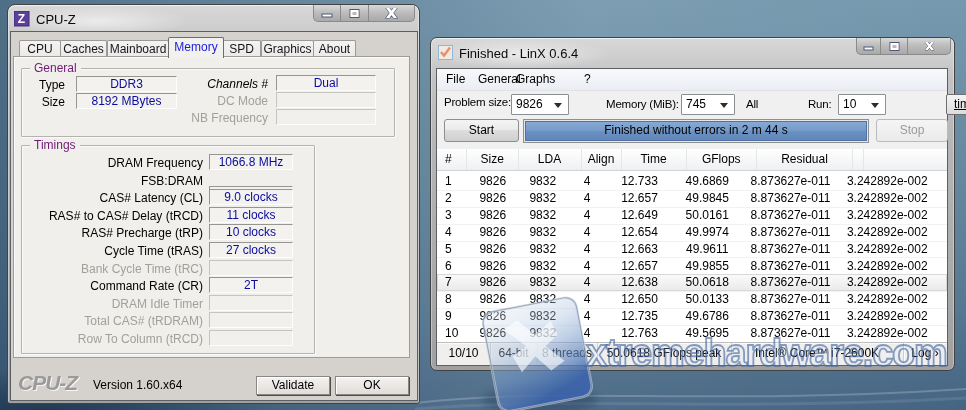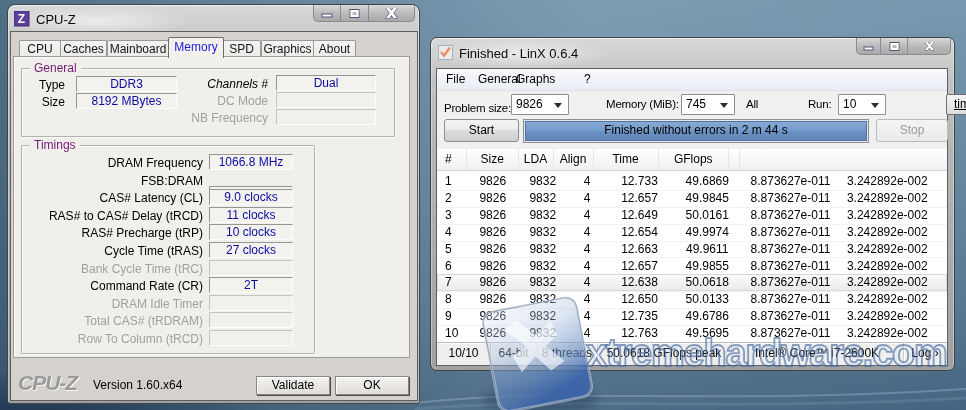--- a/index.html
+++ b/index.html
@@ -180,45 +180,46 @@
       </svg>
     </div>
 </div>
 <div class="client lx-bg" style="left:436px;top:68px;width:510px;height:296px;"></div>
 <div class="menubar" style="left:437px;top:69px;width:510px;height:21px;"></div>
 <div class="mi" style="left:446px;top:69px;">File</div>
 <div class="mi" style="left:478px;top:69px;">General</div>
 <div class="mi" style="left:516px;top:69px;text-align:center;">Graphs</div>
 <div class="mi" style="left:584px;top:69px;">?</div>
 
-<div class="ctl-lbl" style="left:444px;top:98px;text-align:center;">Problem size:</div>
+<div class="ctl-lbl" style="left:444px;top:92px;text-align:center;">Problem size:</div>
 <div class="combo" style="left:511px;top:94px;width:52px;">9826<i class="arr" style="right:6px;"></i></div>
 <div class="ctl-lbl" style="left:606px;top:94px;">Memory (MiB):</div>
 <div class="combo" style="left:681px;top:94px;width:48px;">745<i class="arr" style="right:6px;"></i></div>
 <div class="ctl-lbl" style="left:746px;top:94px;">All</div>
 <div class="ctl-lbl" style="left:808px;top:94px;">Run:</div>
 <div class="combo" style="left:838px;top:94px;width:42px;">10<i class="arr" style="right:6px;"></i></div>
 <div class="ddl" style="left:946px;top:94px;width:51px;text-decoration:underline;">times<i class="arr" style="right:5px;"></i></div>
 
 <div class="btn7" style="left:444px;top:119px;width:73px;">Start</div>
 <div class="pbar" style="left:523px;top:119px;width:344px;height:22px;">
     <div class="pfill"></div>
     <div class="ptxt">Finished without errors in 2 m 44 s</div>
   </div>
 <div class="btn7 disab" style="left:876px;top:119px;width:70px;">Stop</div>
 
 <div class="abs" style="left:437px;top:149px;width:510px;height:193px;background:#ffffff;"></div>
 <div id="lxtable">
     <div class="thead" style="left:437px;top:149px;width:510px;height:21px;">
       <div class="th tleft" style="width:30px;">#</div>
       <div class="th" style="width:51.5px;">Size</div>
-      <div class="th" style="width:35px;">LDA</div>
+      <div class="th" style="width:63px;">LDA</div>
       <div class="th" style="width:40px;">Align</div>
       <div class="th" style="width:65px;">Time</div>
       <div class="th" style="width:70.5px;">GFlops</div>
+      <div class="th" style="width:96px;">Residual</div>
       <div class="th" style="width:11px;"></div>
     </div>
     <div class="trow rowsep" style="left:437px;top:173px;width:510px;height:16.9px;">
       <div class="td tleft" style="width:30px;">1</div>
       <div class="td" style="width:51.5px;">9826</div>
       <div class="td" style="width:48.5px;">9832</div>
       <div class="td" style="width:40px;">4</div>
       <div class="td" style="width:65px;">12.733</div>
       <div class="td" style="width:70.5px;">49.6869</div>
       <div class="td" style="width:96px;">8.873627e-011</div>

